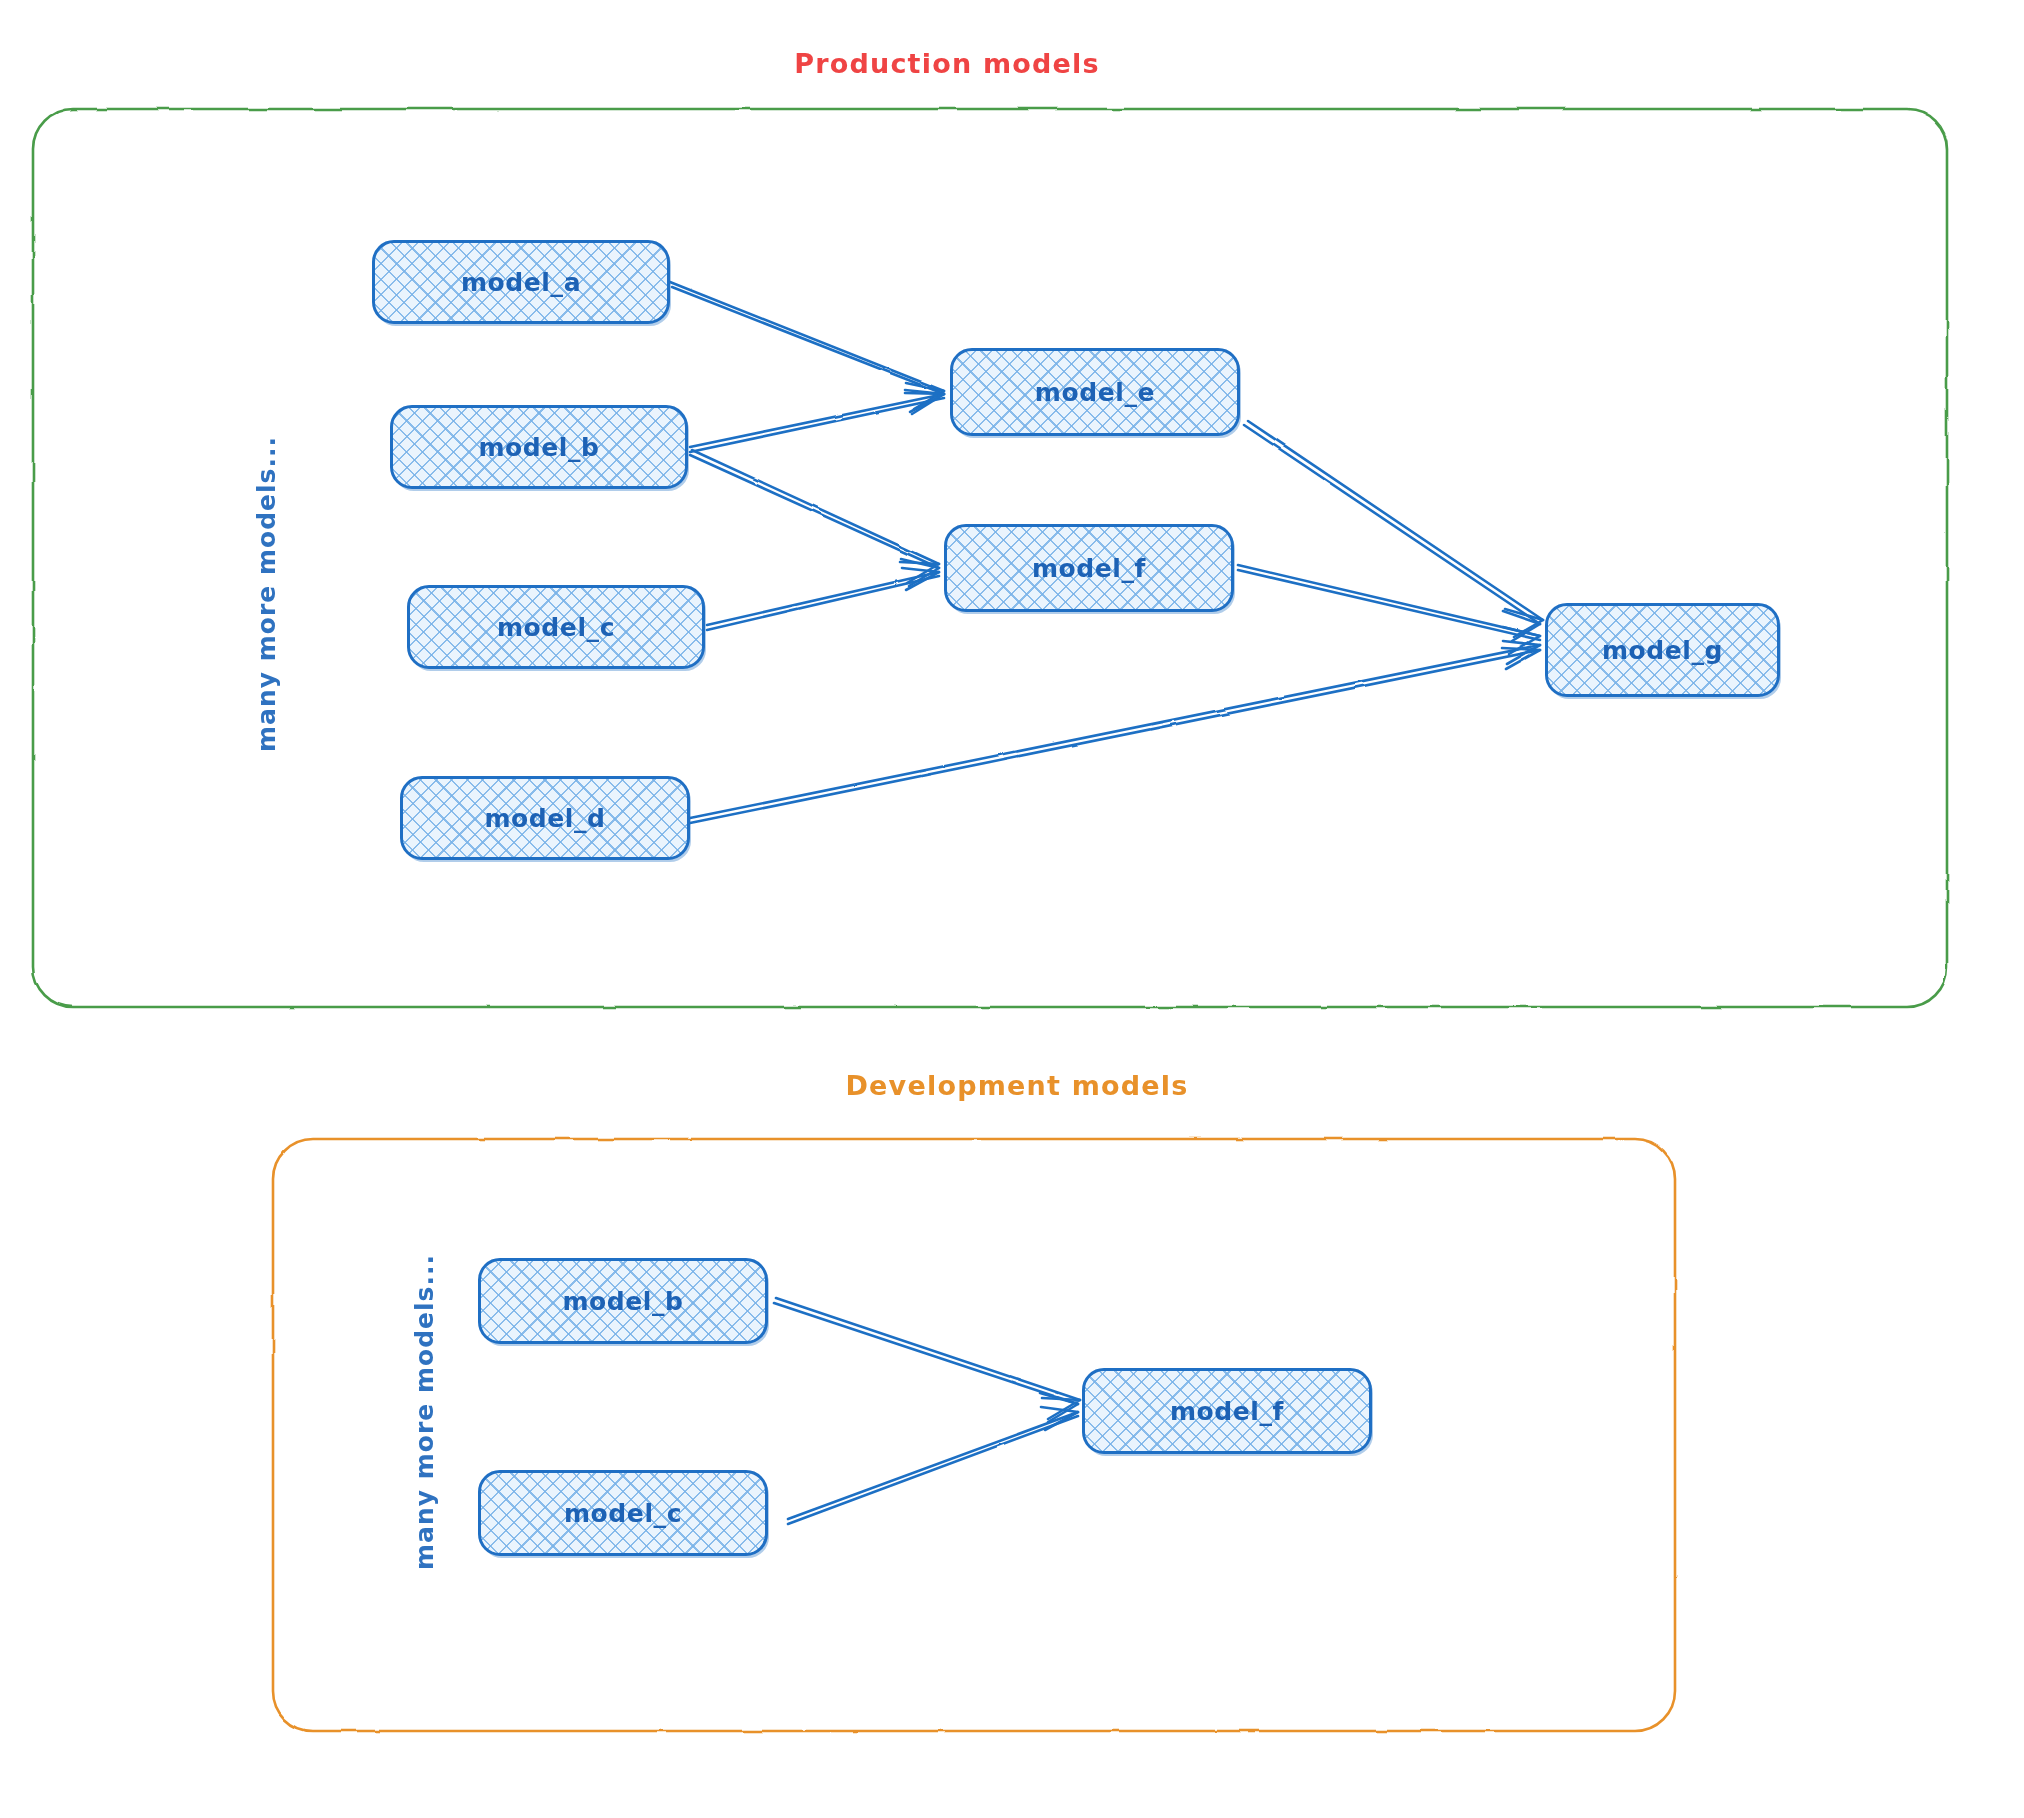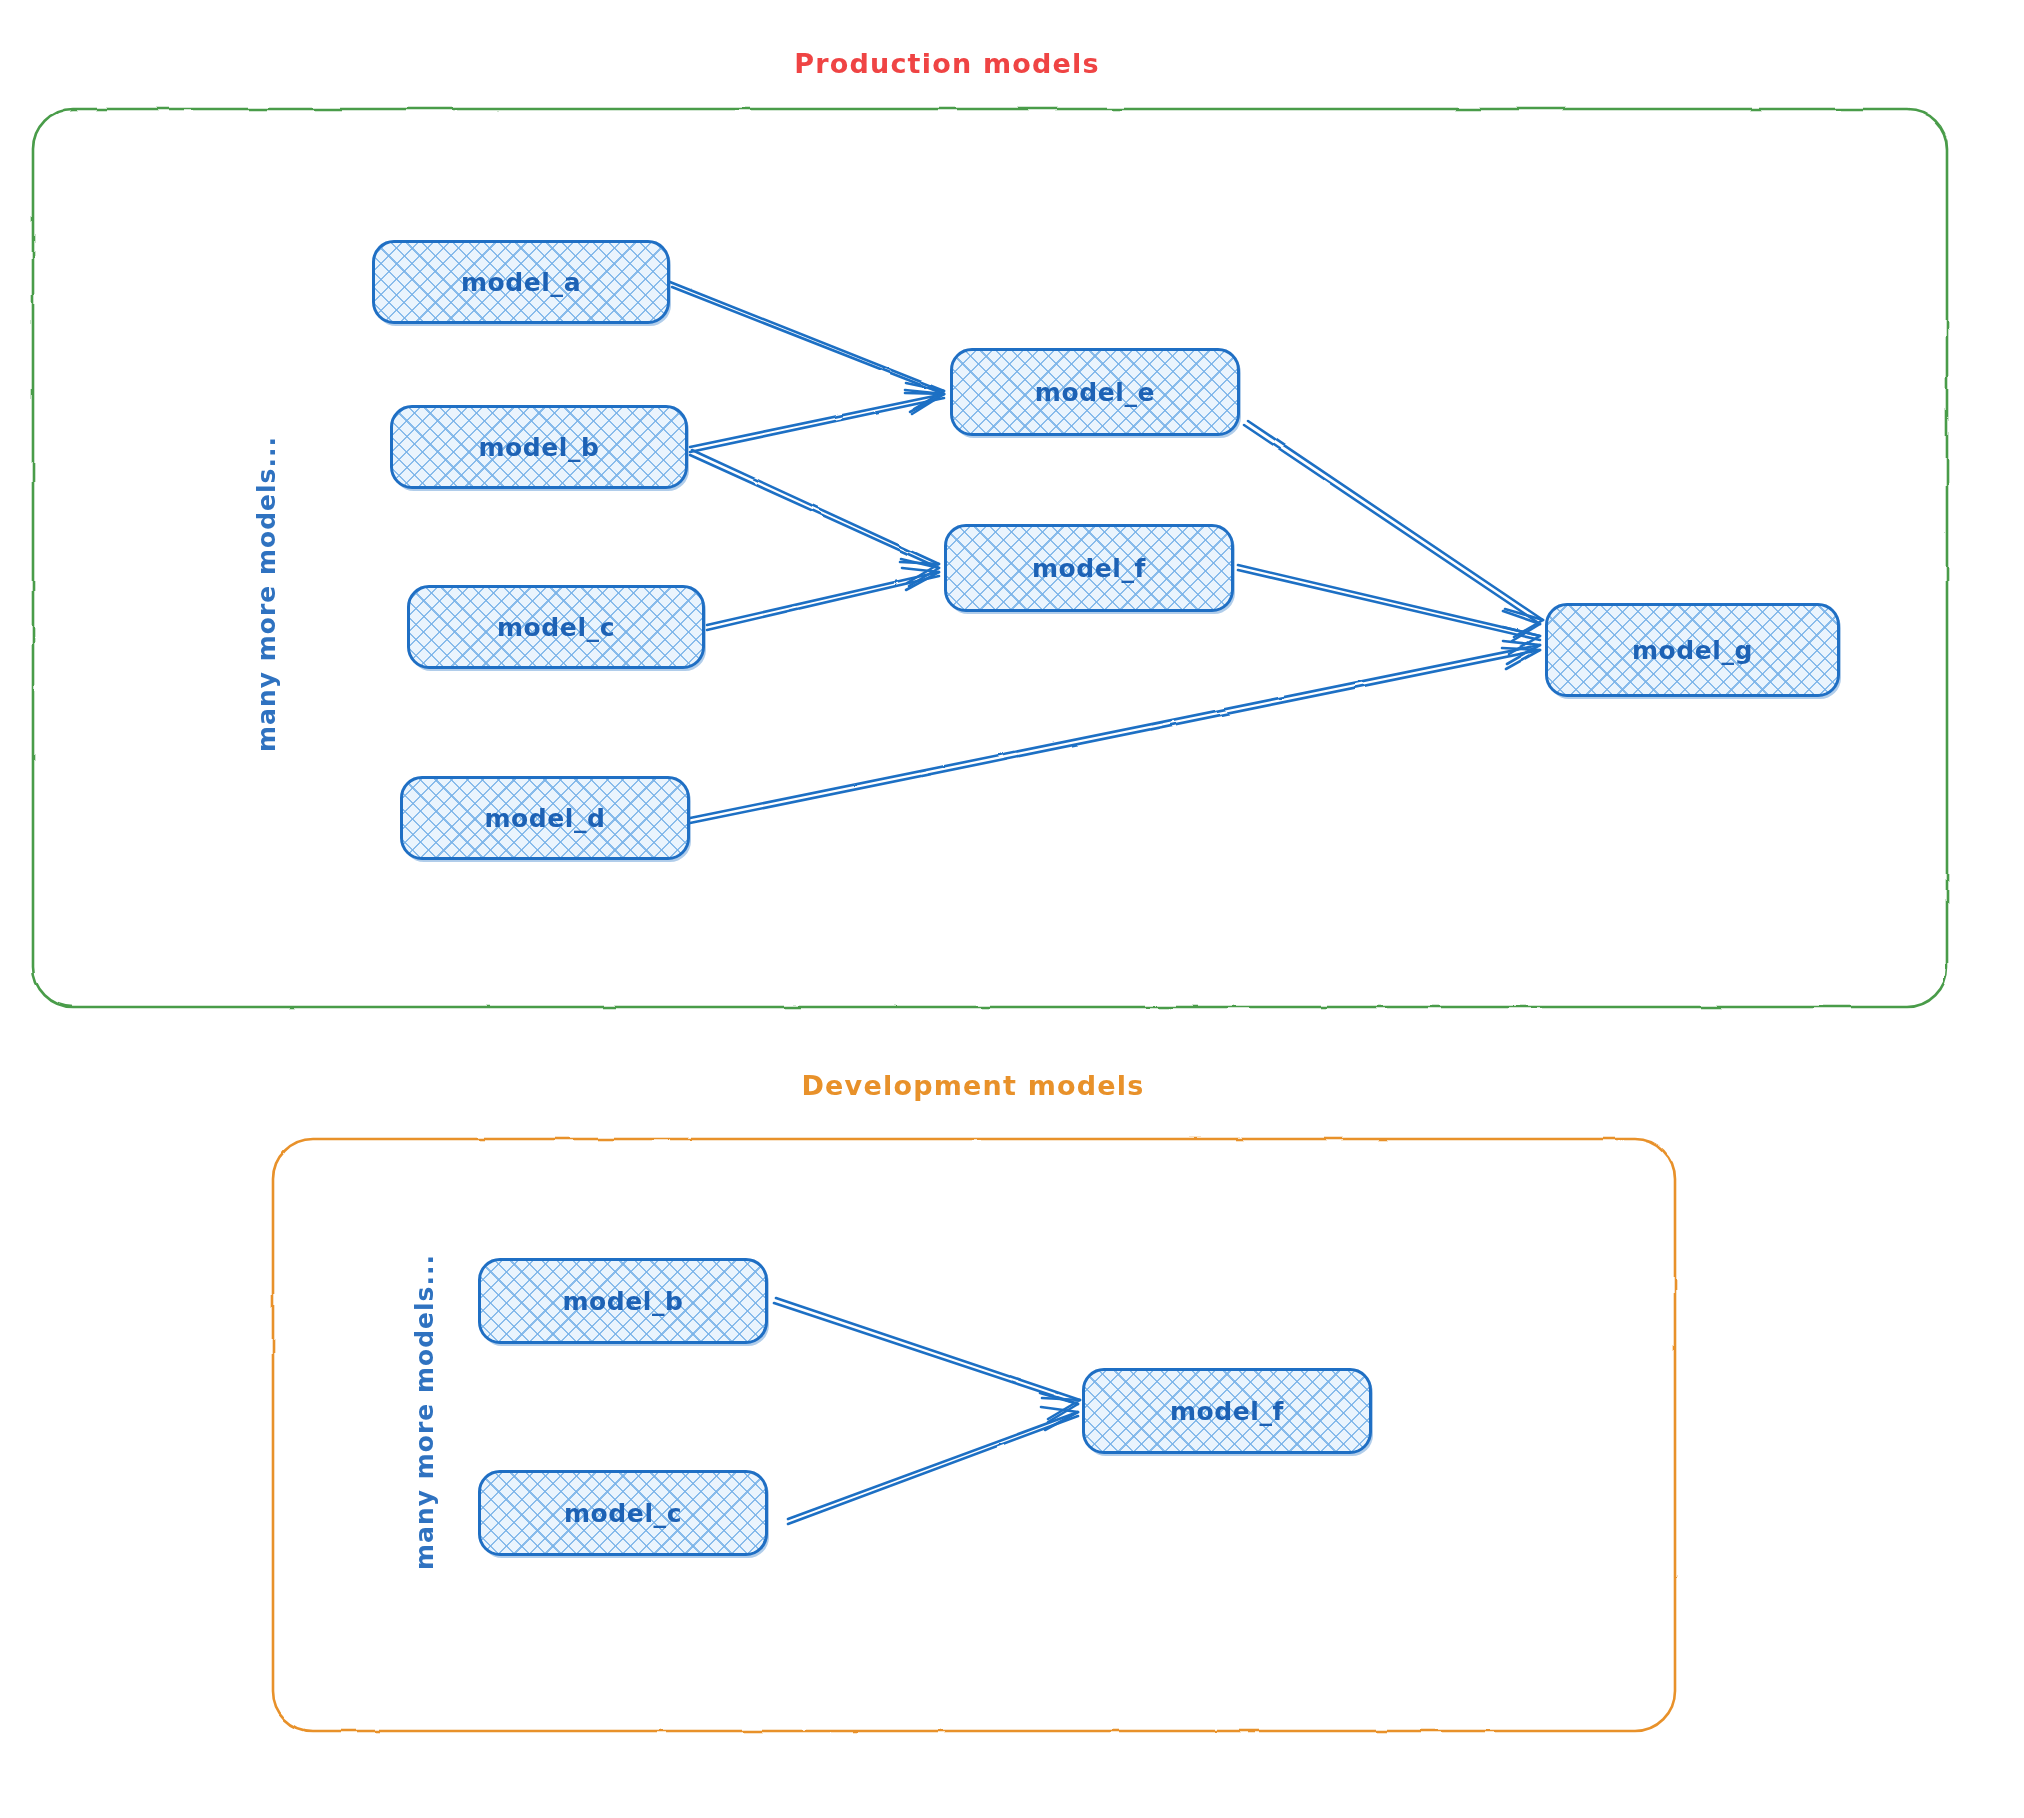--- a/index.html
+++ b/index.html
@@ -30,21 +30,21 @@
   .group-title {
     position: absolute;
     font-family: "DejaVu Sans", sans-serif;
     font-size: 27px;
     font-weight: 600;
     letter-spacing: 1.2px;
     white-space: nowrap;
     transform: translateX(-50%);
   }
   .group-title.prod { color: #ef4444; }
-  .group-title.dev  { color: #e8912a; }
+  .group-title.dev  { color: #e8912a; margin-left: 44px; }
 
   .node {
     position: absolute;
     box-sizing: border-box;
     border: 3px solid #1f6fc4;
     border-radius: 22px;
     display: flex;
     align-items: center;
     justify-content: center;
     background-color: #eaf4fd;
@@ -197,21 +197,21 @@
   </div>
 
   <div class="node" style="left:400px; top:776px; width:290px; height:84px;">
     <span class="node-label">model_d</span>
   </div>
 
   <div class="node" style="left:944px; top:524px; width:290px; height:88px;">
     <span class="node-label">model_f</span>
   </div>
 
-  <div class="node" style="left:1545px; top:603px; width:295px; height:94px;">
+  <div class="node" style="left:1545px; top:603px; width:235px; height:94px;">
     <span class="node-label">model_g</span>
   </div>
 
   <div class="node" style="left:478px; top:1258px; width:290px; height:86px;">
     <span class="node-label">model_b</span>
   </div>
 
   <div class="node" style="left:478px; top:1470px; width:290px; height:86px;">
     <span class="node-label">model_c</span>
   </div>

